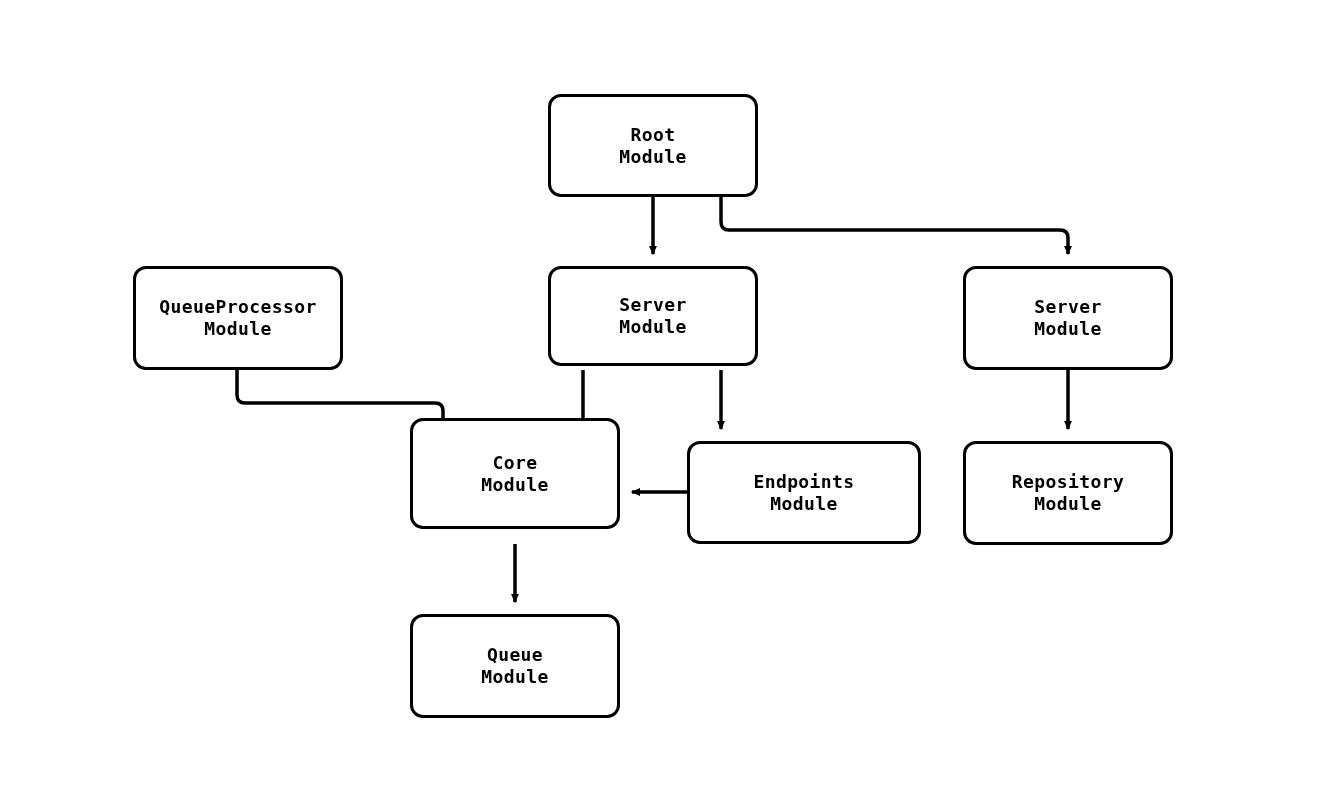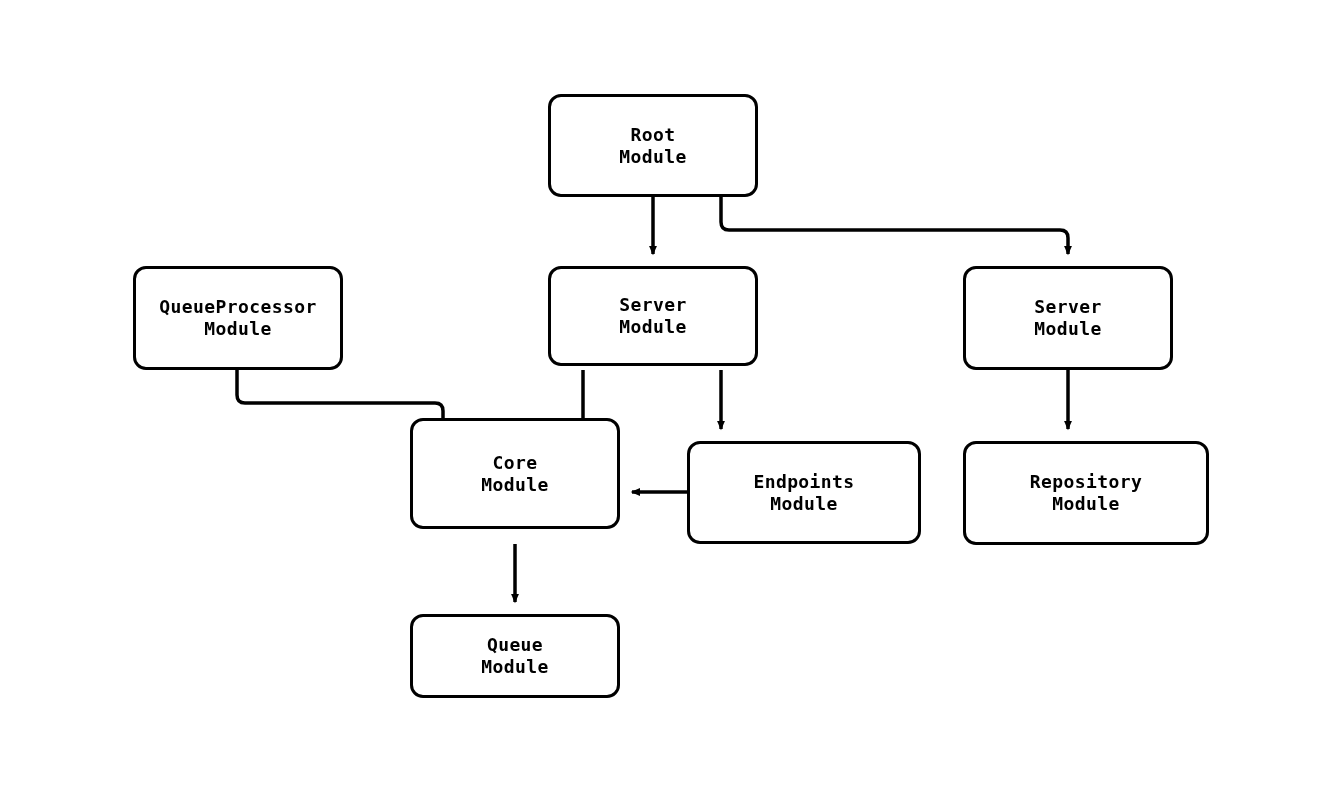--- a/index.html
+++ b/index.html
@@ -101,23 +101,23 @@
   <div class="node" style="left:410px; top:418px; width:210px; height:111px;">
     <div class="node-label">Core</div>
     <div class="node-label">Module</div>
   </div>
 
   <div class="node" style="left:687px; top:441px; width:234px; height:103px;">
     <div class="node-label">Endpoints</div>
     <div class="node-label">Module</div>
   </div>
 
-  <div class="node" style="left:963px; top:441px; width:246px; height:104px;">
+  <div class="node" style="left:963px; top:441px; width:210px; height:104px;">
     <div class="node-label">Repository</div>
     <div class="node-label">Module</div>
   </div>
 
-  <div class="node" style="left:410px; top:614px; width:210px; height:84px;">
+  <div class="node" style="left:410px; top:614px; width:210px; height:104px;">
     <div class="node-label">Queue</div>
     <div class="node-label">Module</div>
   </div>
 
 </div>
 
 </body></html>

